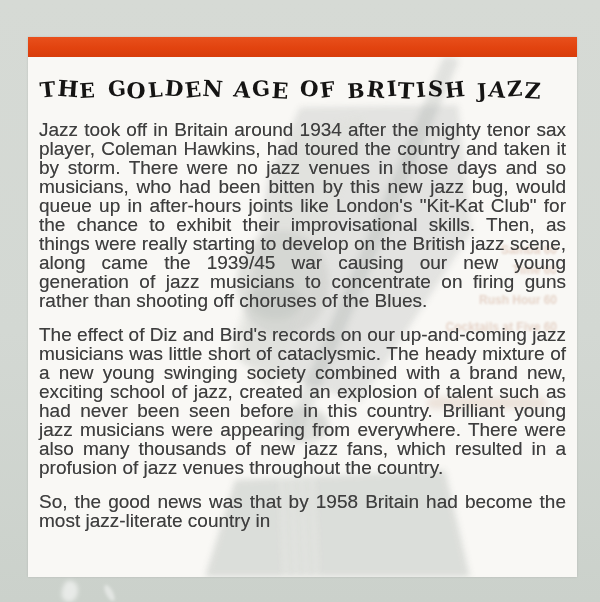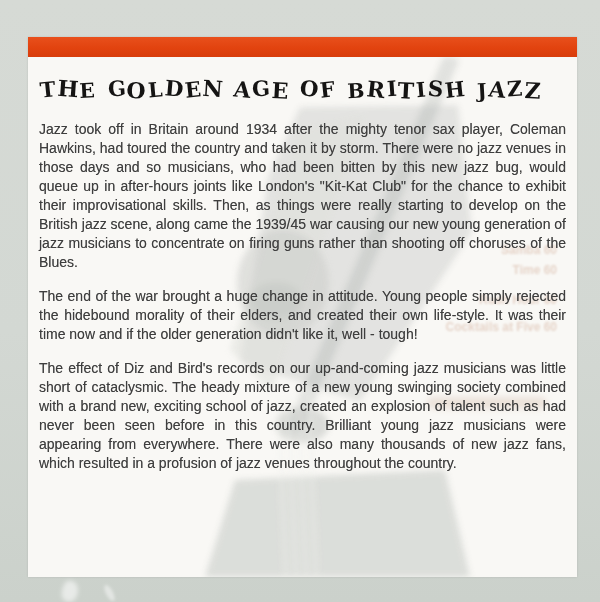--- a/index.html
+++ b/index.html
@@ -91,21 +91,21 @@
     display: inline-block;
     letter-spacing: 0;
     margin-right: 2px;
   }
   h1.title .sp {
     display: inline-block;
     width: 10px;
   }
   .content p {
     margin: 0 0 15px 0;
-    font-size: 14px;
+    font-size: 19px;
     line-height: 19px;
     color: #3e3e3e;
     text-align: justify;
     text-shadow: 0 0 0.4px rgba(62,62,62,0.55);
   }
   
   .blob1 {
     position: absolute;
     left: 62px;
     top: 581px;
@@ -164,22 +164,22 @@
         <div class="b1">Samba 60</div>
         <div class="b2">Time 60</div>
         <div class="b3">Rush Hour 60</div>
         <div class="b4">Cocktails at Five 60</div>
       </div>
       <div class="bleed-smudge"></div>
 
       <div class="content">
         <h1 class="title" id="title"><span class="ch" style="transform: rotate(-6deg) translateY(0px) scale(1);">T</span><span class="ch" style="transform: rotate(4deg) translateY(-1px) scale(1.06);">H</span><span class="ch" style="transform: rotate(-3deg) translateY(1px) scale(0.96);">E</span><span class="sp">&nbsp;</span><span class="ch" style="transform: rotate(-4deg) translateY(-1px) scale(1);">G</span><span class="ch" style="transform: rotate(3deg) translateY(1px) scale(1.05);">O</span><span class="ch" style="transform: rotate(-5deg) translateY(0px) scale(0.97);">L</span><span class="ch" style="transform: rotate(5deg) translateY(-1px) scale(1.02);">D</span><span class="ch" style="transform: rotate(-6deg) translateY(0px) scale(1);">E</span><span class="ch" style="transform: rotate(4deg) translateY(-1px) scale(1.06);">N</span><span class="sp">&nbsp;</span><span class="ch" style="transform: rotate(6deg) translateY(0px) scale(1.04);">A</span><span class="ch" style="transform: rotate(-4deg) translateY(-1px) scale(1);">G</span><span class="ch" style="transform: rotate(3deg) translateY(1px) scale(1.05);">E</span><span class="sp">&nbsp;</span><span class="ch" style="transform: rotate(5deg) translateY(-1px) scale(1.02);">O</span><span class="ch" style="transform: rotate(-6deg) translateY(0px) scale(1);">F</span><span class="sp">&nbsp;</span><span class="ch" style="transform: rotate(-3deg) translateY(1px) scale(0.96);">B</span><span class="ch" style="transform: rotate(6deg) translateY(0px) scale(1.04);">R</span><span class="ch" style="transform: rotate(-4deg) translateY(-1px) scale(1);">I</span><span class="ch" style="transform: rotate(3deg) translateY(1px) scale(1.05);">T</span><span class="ch" style="transform: rotate(-5deg) translateY(0px) scale(0.97);">I</span><span class="ch" style="transform: rotate(5deg) translateY(-1px) scale(1.02);">S</span><span class="ch" style="transform: rotate(-6deg) translateY(0px) scale(1);">H</span><span class="sp">&nbsp;</span><span class="ch" style="transform: rotate(-3deg) translateY(1px) scale(0.96);">J</span><span class="ch" style="transform: rotate(6deg) translateY(0px) scale(1.04);">A</span><span class="ch" style="transform: rotate(-4deg) translateY(-1px) scale(1);">Z</span><span class="ch" style="transform: rotate(3deg) translateY(1px) scale(1.05);">Z</span></h1>
         <p>Jazz took off in Britain around 1934 after the mighty tenor sax player, Coleman Hawkins, had toured the country and taken it by storm. There were no jazz venues in those days and so musicians, who had been bitten by this new jazz bug, would queue up in after-hours joints like London's "Kit-Kat Club" for the chance to exhibit their improvisational skills. Then, as things were really starting to develop on the British jazz scene, along came the 1939/45 war causing our new young generation of jazz musicians to concentrate on firing guns rather than shooting off choruses of the Blues.</p>
-        <p>The end of the war brought a huge change in attitude. Young people simply rejected the hidebound morality of their elders, and created their own life-style. It was their time now and if the older generation didn't like it, well - tough!</p>
         <p>The effect of Diz and Bird's records on our up-and-coming jazz musicians was little short of cataclysmic. The heady mixture of a new young swinging society combined with a brand new, exciting school of jazz, created an explosion of talent such as had never been seen before in this country. Brilliant young jazz musicians were appearing from everywhere. There were also many thousands of new jazz fans, which resulted in a profusion of jazz venues throughout the country.</p>
+        <p>So, the good news was that by 1958 Britain had become the most jazz-literate country in</p>
       </div>
 
     </div>
   </div>
 
   <div class="blob1"></div>
   <div class="blob2"></div>
 
 </div>
 

